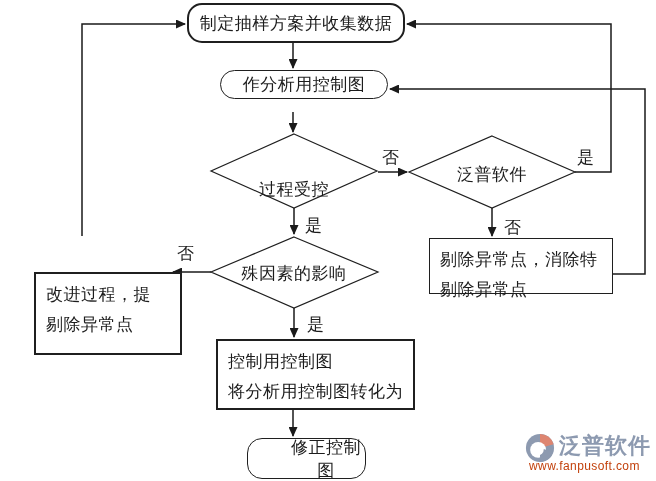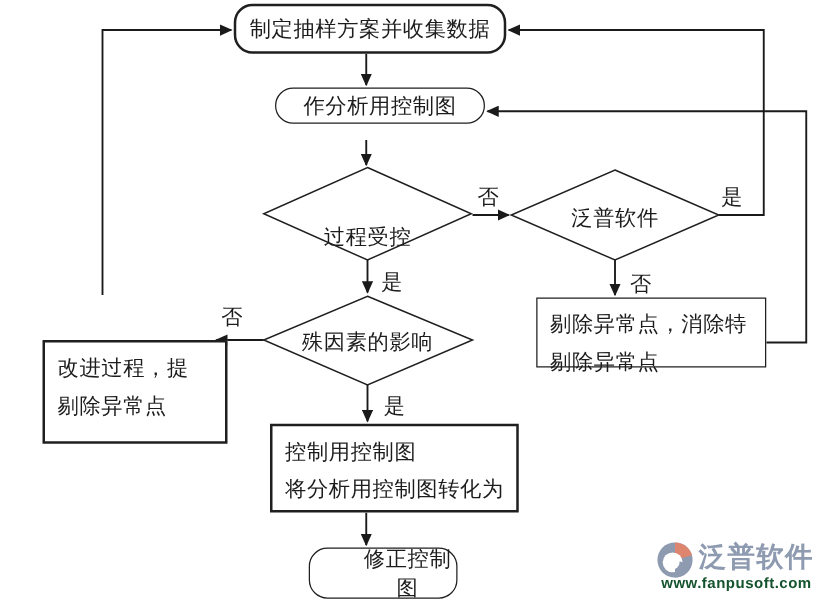--- a/index.html
+++ b/index.html
@@ -60,22 +60,22 @@
   }
   #wm-icon { position: absolute; left: 3px; top: 2px; }
   #wm-brand {
     position: absolute; left: 37px; top: 0px;
     font-size: 22px; font-weight: bold;
     color: #8d9ab0; letter-spacing: 1px;
     white-space: nowrap;
   }
   #wm-url {
     position: absolute; left: 7px; top: 28px;
-    font-size: 12px; font-weight: bold;
-    color: #14532d; letter-spacing: 0.4px;
+    font-size: 12px; font-weight: normal;
+    color: #c2410c; letter-spacing: 0.4px;
     white-space: nowrap;
   }
 </style>
 </head>
 <body>
 
 <div id="canvas">
 
   <svg id="wires" width="656" height="481">
     <defs>

